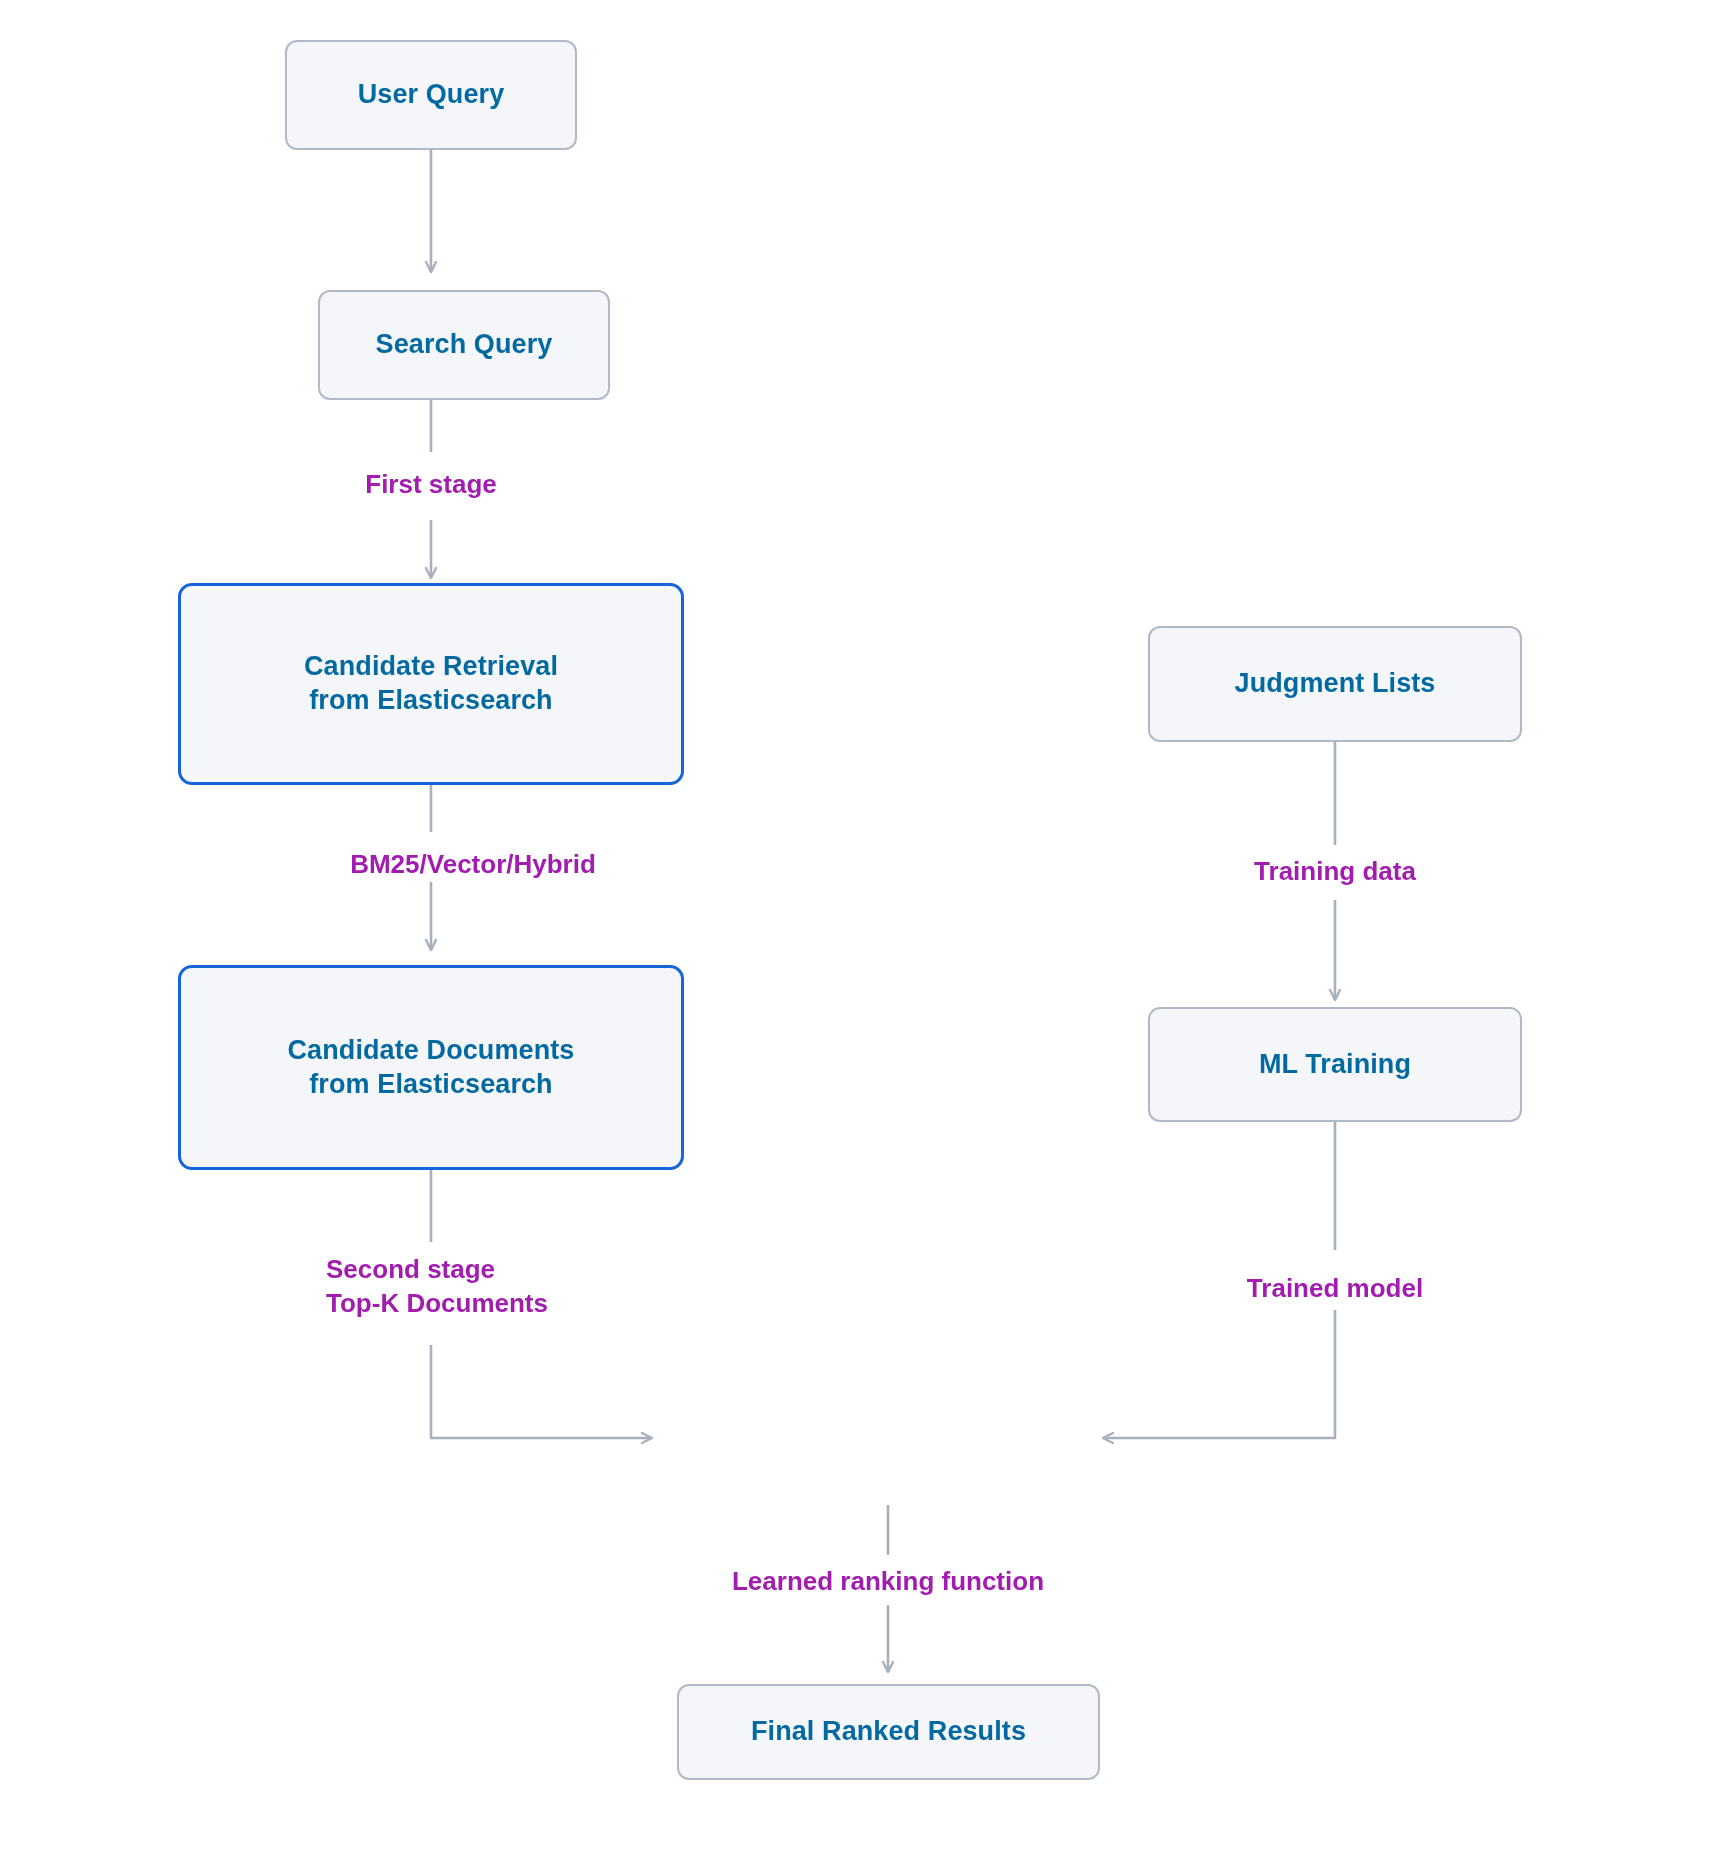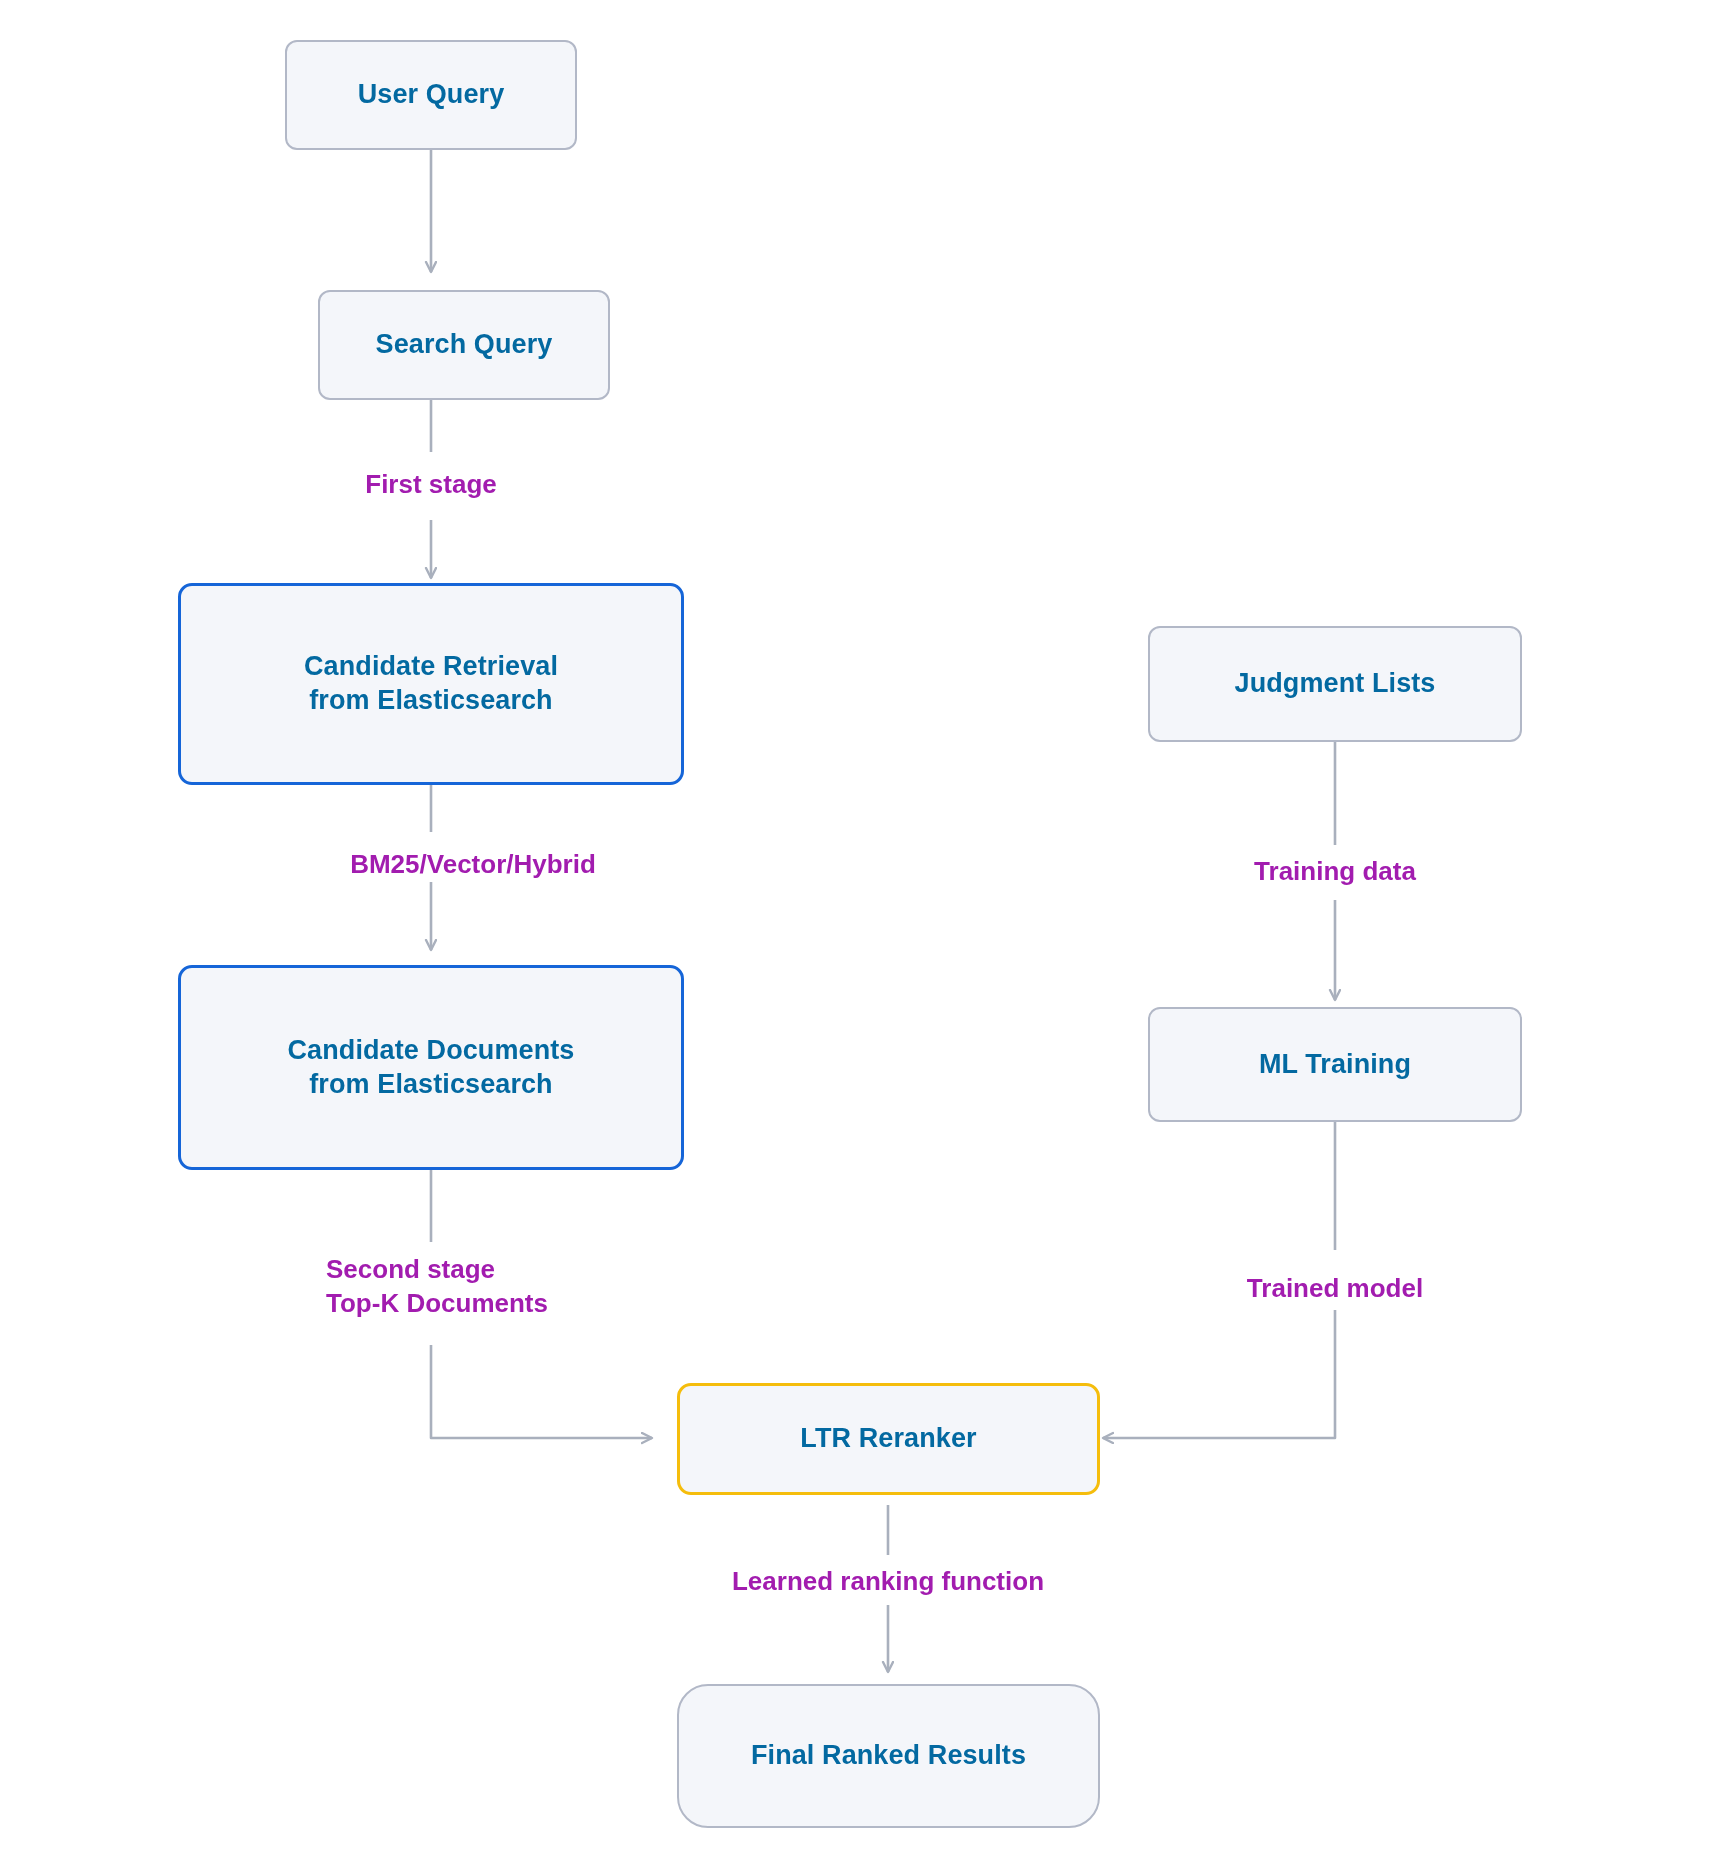--- a/index.html
+++ b/index.html
@@ -136,25 +136,22 @@
   </div>
 
   <div class="node" style="left:1148px; top:626px; width:374px; height:116px;">
     <span class="node-label">Judgment Lists</span>
   </div>
 
   <div class="node" style="left:1148px; top:1007px; width:374px; height:115px;">
     <span class="node-label">ML Training</span>
   </div>
 
-  <div class="node accent-yellow" style="left:677px; top:1383px; width:423px; height:112px;">
-    <span class="node-label">LTR Reranker</span>
-  </div>
 
-  <div class="node" style="left:677px; top:1684px; width:423px; height:144px;border-radius:31px;">
+  <div class="node" style="left:677px; top:1684px; width:423px; height:96px;">
     <span class="node-label">Final Ranked Results</span>
   </div>
 
   <div class="edge-label" style="left:431px; top:468px;">First stage</div>
 
   <div class="edge-label" style="left:437px; top:848px;margin-left:36px;">BM25/Vector/Hybrid</div>
 
   <div class="edge-label" style="left:437px; top:1253px;">Second stage
 Top-K Documents</div>
 

